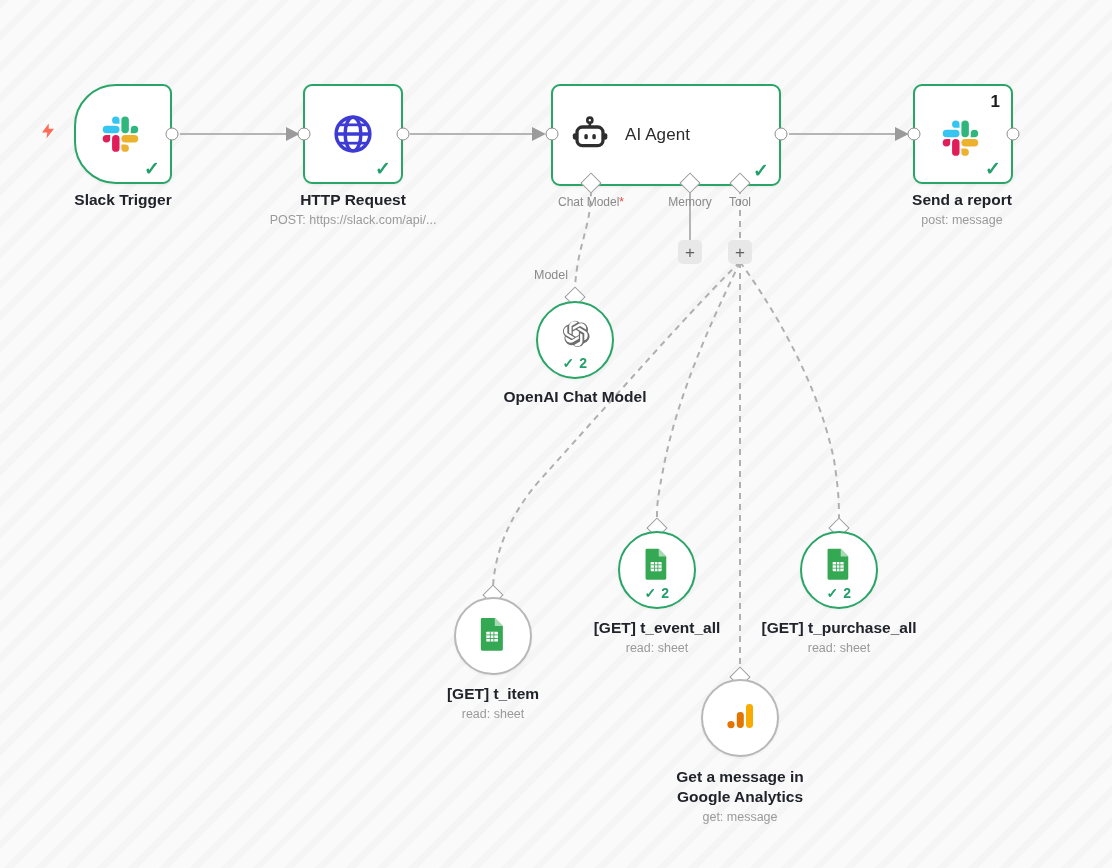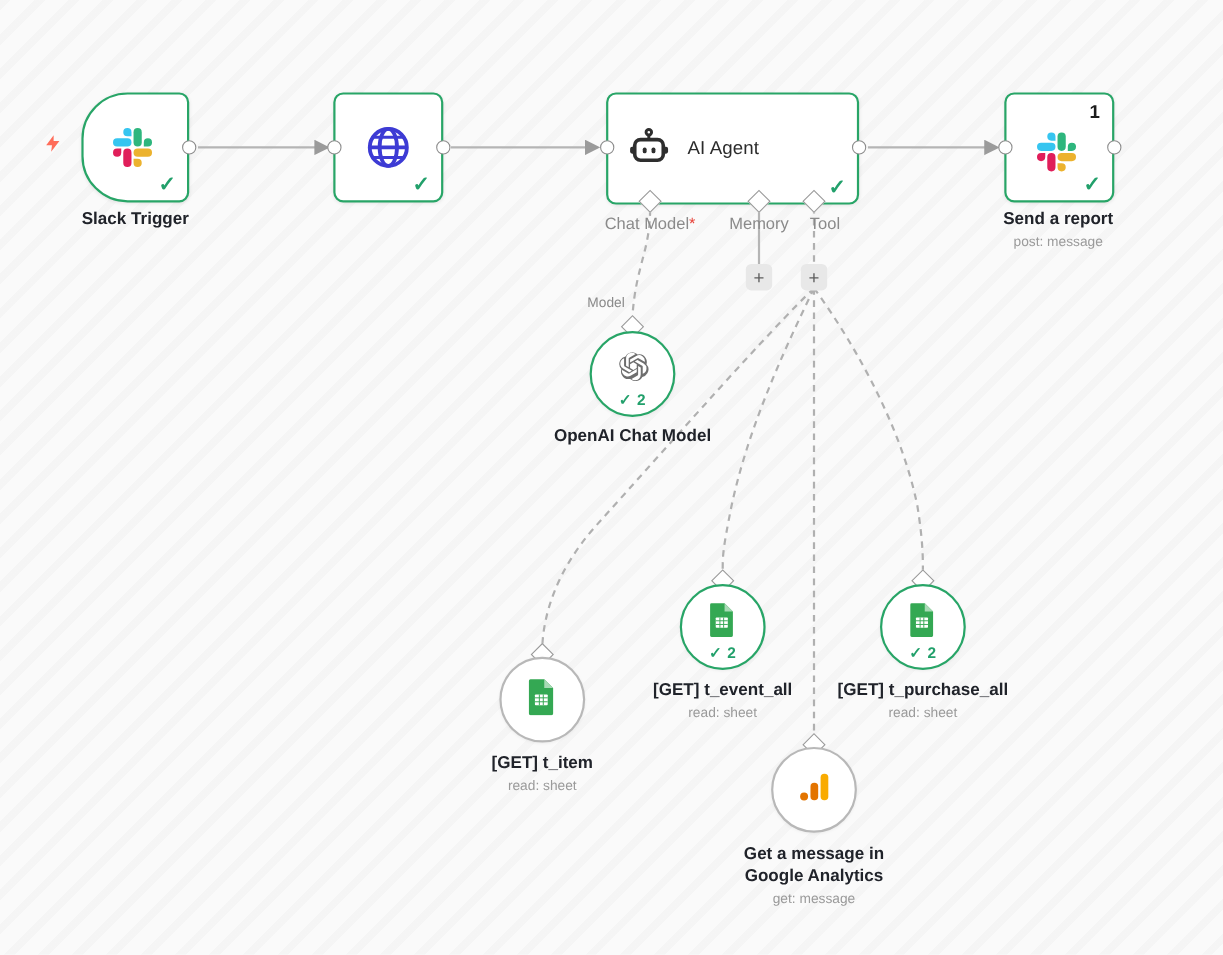--- a/index.html
+++ b/index.html
@@ -156,21 +156,21 @@
     height: 13px;
     background: #fff;
     border: 1.6px solid #9a9a9a;
     transform: translate(-50%, -50%) rotate(45deg);
   }
 
   
   .port-lbl {
     position: absolute;
     transform: translateX(-50%);
-    font-size: 15px;
+    font-size: 12px;
     color: #8a8a8a;
     white-space: nowrap;
   }
   .port-lbl .req { color: #e8483f; }
 
   
   .plus {
     position: absolute;
     width: 24px;
     height: 24px;
@@ -265,20 +265,24 @@
         <ellipse cx="12" cy="12" rx="4.3" ry="9.2" fill="none" stroke="#3d3bd4" stroke-width="1.9"></ellipse>
         <line x1="2.8" y1="12" x2="21.2" y2="12" stroke="#3d3bd4" stroke-width="1.9"></line>
         <line x1="4.2" y1="7" x2="19.8" y2="7" stroke="#3d3bd4" stroke-width="1.5"></line>
         <line x1="4.2" y1="17" x2="19.8" y2="17" stroke="#3d3bd4" stroke-width="1.5"></line>
       </svg>
     </span>
     <span class="tick">✓</span>
   </div>
   <div class="dot" style="left:304px; top:134px;"></div>
   <div class="dot" style="left:403px; top:134px;"></div>
+  <div class="cap" style="left:353px; top:190px;">
+    <div class="t">HTTP Request</div>
+    <div class="s">POST: https://slack.com/api/...</div>
+  </div>
 
   <div class="node-sq wide" style="left:551px; top:84px; width:230px; height:102px;">
     <span class="node-icon">
       <svg width="40" height="40" viewBox="0 0 24 24" aria-hidden="true">
         <path d="M12 3.2 L12 3.2" stroke="#2e2e2e" stroke-width="1.6"></path>
         <circle cx="11.3" cy="3.1" r="1.5" fill="none" stroke="#2e2e2e" stroke-width="1.6"></circle>
         <path d="M11.3 4.6 L11.3 7.2" stroke="#2e2e2e" stroke-width="1.6"></path>
         <rect x="3.6" y="7.2" width="15.6" height="11.2" rx="3.2" fill="none" stroke="#2e2e2e" stroke-width="2"></rect>
         <rect x="1.1" y="11" width="2.6" height="3.8" rx="1.1" fill="#2e2e2e"></rect>
         <rect x="19.2" y="11" width="2.6" height="3.8" rx="1.1" fill="#2e2e2e"></rect>
@@ -292,21 +296,21 @@
   <div class="dot" style="left:552px; top:134px;"></div>
   <div class="dot" style="left:781px; top:134px;"></div>
 
   <div class="diamond" style="left:591px; top:183px;"></div>
   <div class="port-lbl" style="left:591px; top:195px;"><span>Chat Model</span><span class="req">*</span></div>
 
   <div class="diamond" style="left:690px; top:183px;"></div>
   <div class="port-lbl" style="left:690px; top:195px;">Memory</div>
 
   <div class="diamond" style="left:740px; top:183px;"></div>
-  <div class="port-lbl" style="left:740px; top:195px;margin-left:10px;">Tool</div>
+  <div class="port-lbl" style="left:740px; top:195px;">Tool</div>
 
   <div class="plus" style="left:690px; top:252px;">+</div>
   <div class="plus" style="left:740px; top:252px;">+</div>
 
   <div class="node-sq" style="left:913px; top:84px; width:100px; height:100px;">
     <span class="run-badge">1</span>
     <span class="node-icon" style="top:54%;">
       <svg width="48" height="48" viewBox="0 0 54 54" aria-hidden="true">
         <g>
           <path d="M12.6 32.4a4.2 4.2 0 1 1-4.2-4.2h4.2v4.2z" fill="#E01E5A"></path>

